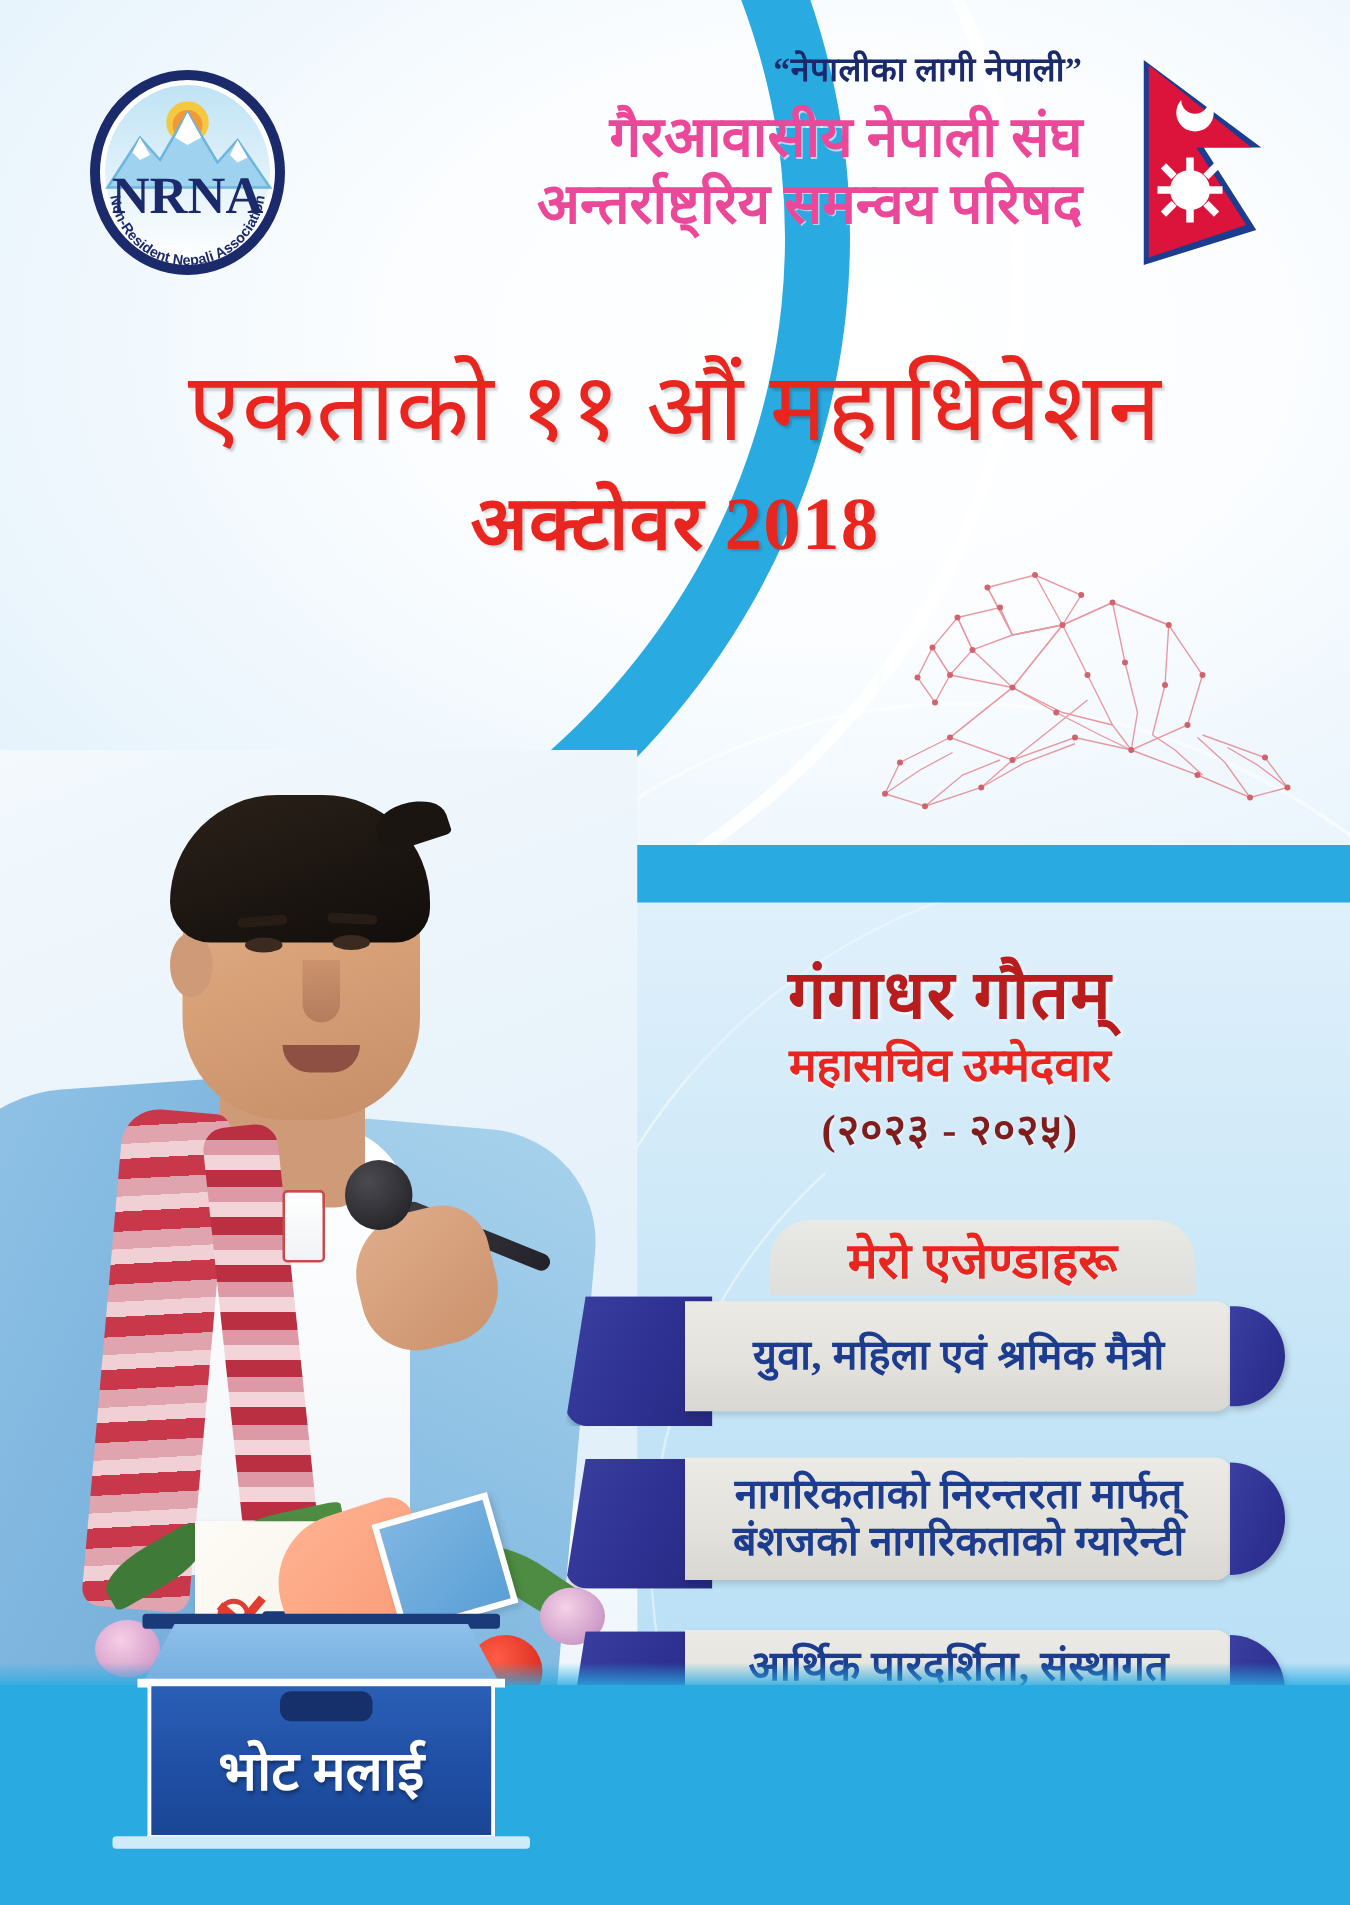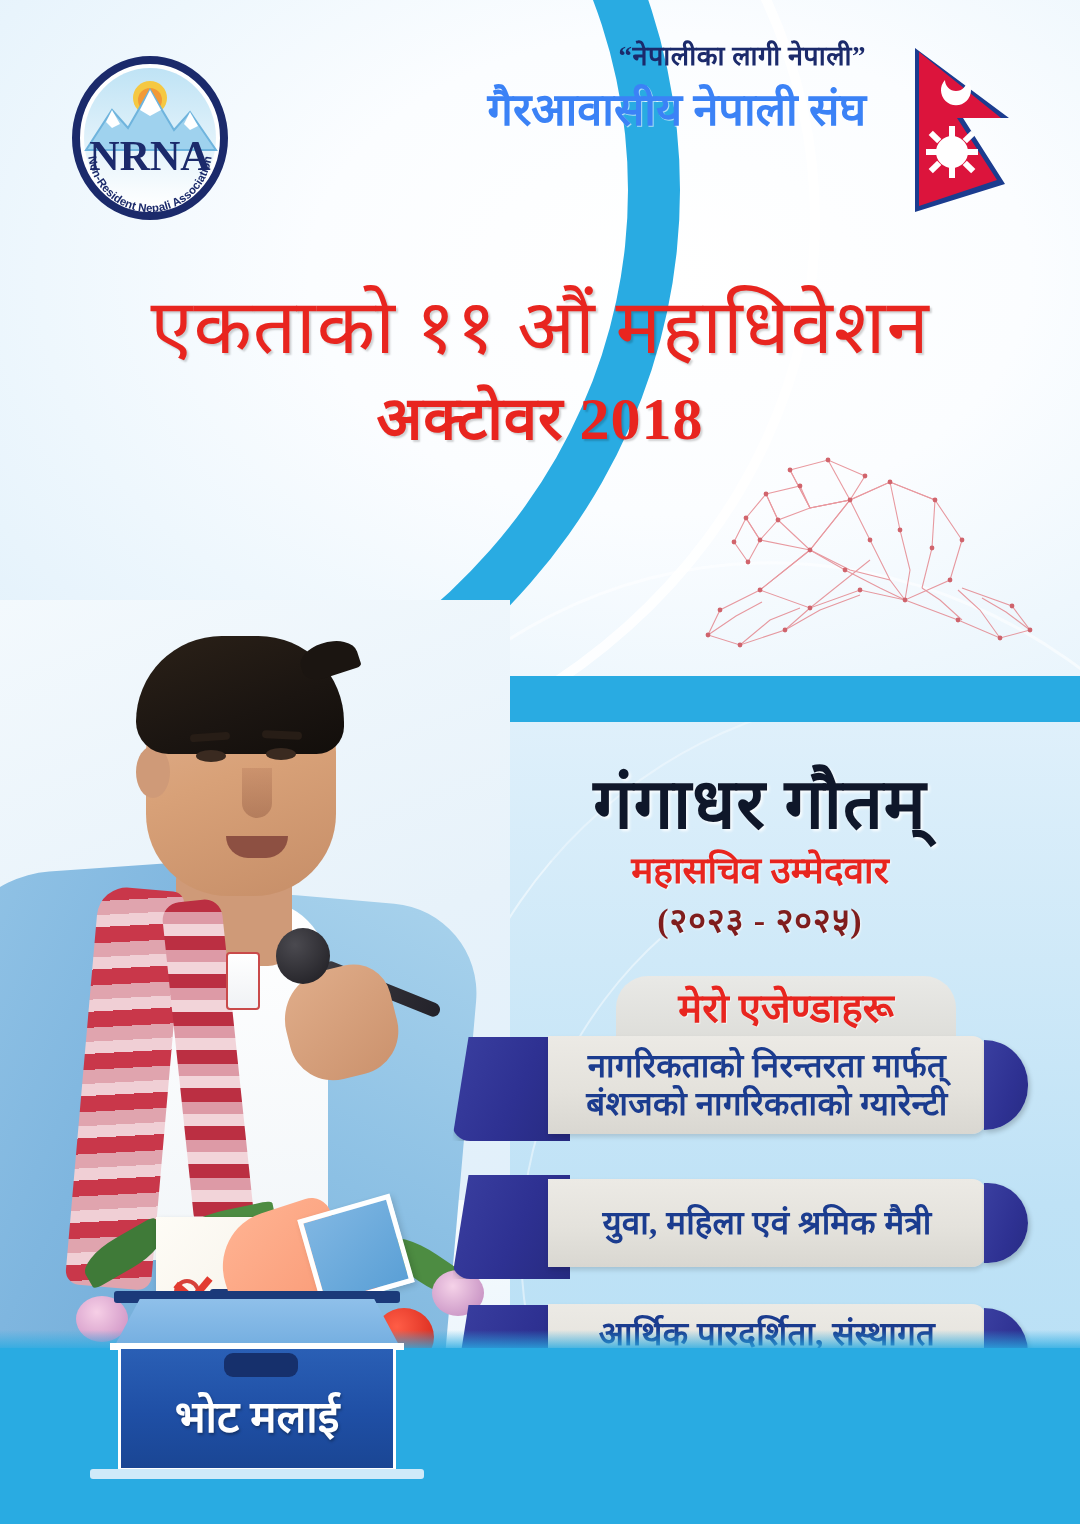--- a/index.html
+++ b/index.html
@@ -78,21 +78,21 @@
   .nrna-logo svg{width:100%;height:100%;display:block;}
   .org-block{
     position:absolute;left:236px;top:40px;width:630px;text-align:right;
   }
   .tagline{
     font-size:27px;font-weight:bold;color:#1b2a6b;
     letter-spacing:.5px;line-height:1.2;
     font-family:"Liberation Serif","DejaVu Serif",serif;
   }
   .org-l1,.org-l2{
-    color:#3b82f6;font-weight:bold;
+    color:#ec4899;font-weight:bold;
     font-family:"Liberation Serif","DejaVu Serif",serif;
     line-height:1.16;
     text-shadow:1px 1px 0 rgba(255,255,255,.6);
   }
   .org-l1{font-size:45px;margin-top:12px;}
   .org-l2{font-size:45px;}
   .nepal-flag{position:absolute;left:905px;top:44px;width:120px;height:172px;}
   .nepal-flag svg{width:100%;height:100%;display:block;}
 
   
@@ -241,21 +241,21 @@
   
   .flowers{position:absolute;left:70px;top:600px;width:460px;height:320px;}
   .fl{position:absolute;border-radius:50%;}
   .leaf{position:absolute;background:#3f7a38;border-radius:50% 10% 50% 10%;}
 
   
   .cand{
     position:absolute;left:460px;top:768px;width:600px;text-align:center;
   }
   .cand-name{
-    font-size:70px;font-weight:bold;color:#0f172a;
+    font-size:54px;font-weight:bold;color:#b91c1c;
     font-family:"Liberation Serif","DejaVu Serif",serif;
     line-height:1.05;letter-spacing:1px;
     text-shadow:2px 2px 3px rgba(255,255,255,.85);
   }
   .cand-role{
     font-size:37px;font-weight:bold;color:#e8251f;
     font-family:"Liberation Serif","DejaVu Serif",serif;
     margin-top:8px;line-height:1.15;
     text-shadow:1px 1px 2px rgba(255,255,255,.8);
   }
@@ -421,20 +421,21 @@
         <text x="84" y="116" text-anchor="middle" font-family="Liberation Serif, serif" font-size="42" font-weight="bold" fill="#1b2a6b">NRNA</text>
         <text font-family="Liberation Sans, sans-serif" font-size="11.5" font-weight="bold" fill="#1b2a6b">
           <textPath href="#curveTxt" startOffset="50%" text-anchor="middle">Non-Resident Nepali Association</textPath>
         </text>
       </svg>
     </div>
 
     <div class="org-block">
       <div class="tagline">“नेपालीका लागी नेपाली”</div>
       <div class="org-l1">गैरआवासीय नेपाली संघ</div>
+      <div class="org-l2">अन्तर्राष्ट्रिय समन्वय परिषद</div>
     </div>
 
     <div class="nepal-flag">
       <svg viewBox="0 0 120 172" xmlns="http://www.w3.org/2000/svg">
         <path d="M10,4 L104,74 L58,74 L100,140 L10,168 Z" fill="#1b3c8f"></path>
         <path d="M14,8 L96,74 L52,74 L92,136 L14,162 Z" fill="#dc143c"></path>
         <path d="M40,36 a15,15 0 1,0 22,0 a11,11 0 1,1 -22,0 Z" fill="#ffffff"></path>
         <g fill="#ffffff">
           <circle cx="47" cy="108" r="16"></circle>
           <g>
@@ -585,36 +586,36 @@
     <div class="cand-role">महासचिव उम्मेदवार</div>
     <div class="cand-term">(२०२३ - २०२५)</div>
   </div>
 
   <div class="agenda-head">
     <span>मेरो एजेण्डाहरू</span>
   </div>
 
   <div class="agenda-list">
 
+    <div class="agenda-item">
+      <div class="ag-cap"></div>
+      <div class="ag-bar">
+        <div class="ag-text">
+          <span>युवा, महिला एवं श्रमिक मैत्री</span>
+        </div>
+      </div>
+      <div class="ag-end"></div>
+    </div>
+
     <div class="agenda-item two">
       <div class="ag-cap"></div>
       <div class="ag-bar">
         <div class="ag-text">
           <span>नागरिकताको निरन्तरता मार्फत्</span>
           <span class="l2">बंशजको नागरिकताको ग्यारेन्टी</span>
-        </div>
-      </div>
-      <div class="ag-end"></div>
-    </div>
-
-    <div class="agenda-item">
-      <div class="ag-cap"></div>
-      <div class="ag-bar">
-        <div class="ag-text">
-          <span>युवा, महिला एवं श्रमिक मैत्री</span>
         </div>
       </div>
       <div class="ag-end"></div>
     </div>
 
     <div class="agenda-item two">
       <div class="ag-cap"></div>
       <div class="ag-bar">
         <div class="ag-text">
           <span>आर्थिक पारदर्शिता, संस्थागत</span>

